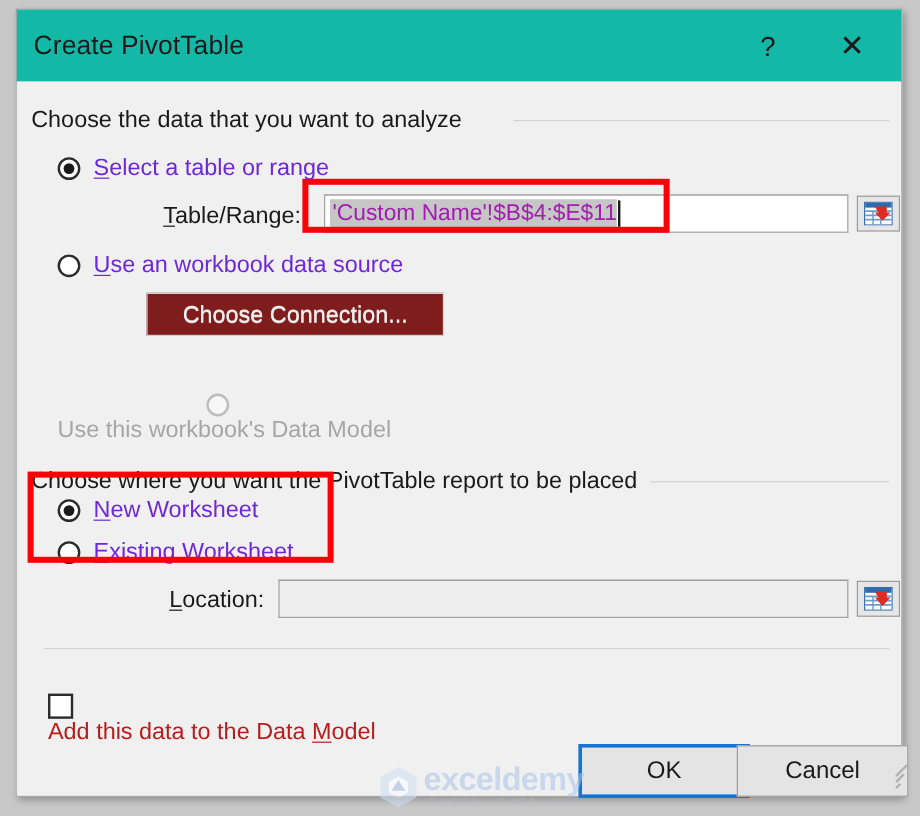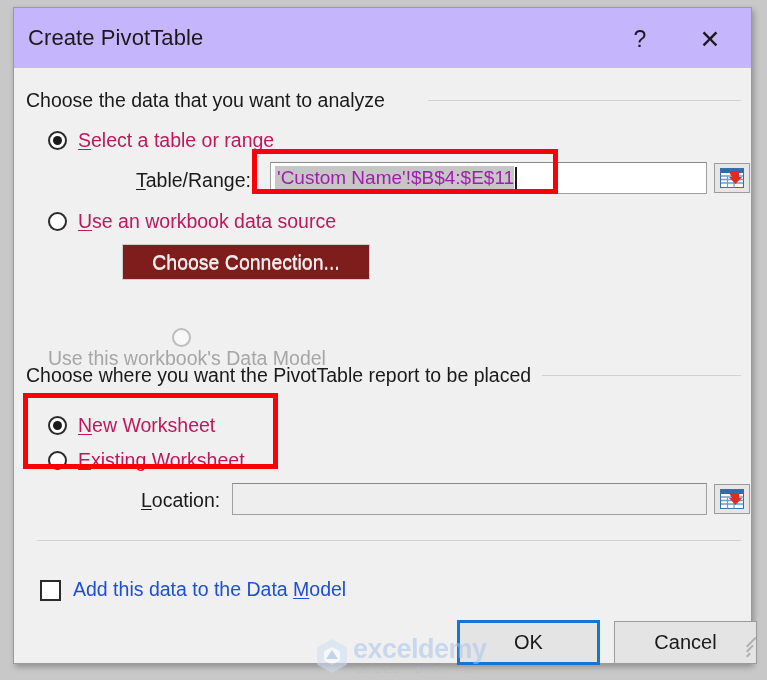--- a/index.html
+++ b/index.html
@@ -26,21 +26,21 @@
     box-sizing: border-box;
     box-shadow: 2px 3px 6px rgba(0,0,0,0.28);
   }
 
   
   #titlebar {
     position: absolute;
     left: 0; top: 0;
     width: 100%;
     height: 60px;
-    background: #c4b5fd;
+    background: #14b8a6;
     box-sizing: border-box;
   }
   #dialog-title {
     position: absolute;
     left: 14px;
     top: 17px;
     font-size: 22px;
     color: #1a1a1a;
     letter-spacing: 0.1px;
     white-space: nowrap;
@@ -90,21 +90,21 @@
     background: #d2d2d2;
     margin-left: 11px;
   }
 
   
   .radio-row {
     position: absolute;
     display: flex;
     align-items: center;
     font-size: 19.5px;
-    color: #be185d;
+    color: #6d28d9;
     white-space: nowrap;
     cursor: pointer;
   }
   .radio-row.disabled { color: #a6a6a6; cursor: default; flex-direction: column; }
 
   .radio {
     width: 19px;
     height: 19px;
     border-radius: 50%;
     border: 2px solid #2b2b2b;
@@ -127,25 +127,26 @@
     border-color: #bdbdbd;
     background: #f7f7f7;
   }
 
   .ul { text-decoration: underline; text-underline-offset: 2px; }
 
   
   .check-row {
     position: absolute;
     display: flex;
-    align-items: flex-end;
-    font-size: 19.5px;
-    color: #1d4ed8;
+    align-items: flex-start;
+    font-size: 19.5px;
+    color: #b91c1c;
     white-space: nowrap;
     cursor: pointer;
+    flex-direction: column;
   }
   .checkbox {
     width: 21px;
     height: 21px;
     border: 2px solid #2b2b2b;
     background: #ffffff;
     box-sizing: border-box;
     margin-right: 12px;
     flex: 0 0 auto;
   }
@@ -347,21 +348,21 @@
     </div>
 
     <div id="choose-connection-button" style="left:108px; top:176px; width:248px; height:36px;">Choose Connection...</div>
 
 
     <div class="radio-row disabled" style="left:34px; top:260px;">
       <span class="radio dim"></span>
       <span>Use this workbook's Data Model</span>
     </div>
 
-    <div class="section-header" style="top:296px;">
+    <div class="section-header" style="top:322px;">
       <span>Choose where you want the PivotTable report to be placed</span>
       <span class="rule"></span>
     </div>
 
     <div class="radio-row" style="left:34px; top:346px;">
       <span class="radio checked"></span>
       <span><span class="ul">N</span><span>ew Worksheet</span></span>
     </div>
 
     <div class="radio-row" style="left:34px; top:381px;">
@@ -387,21 +388,21 @@
 
     <div class="section-header" style="top:472px;">
       <span class="rule"></span>
     </div>
 
     <div class="check-row" style="left:26px; top:510px;">
       <span class="checkbox"></span>
       <span><span>Add this data to the Data </span><span class="ul">M</span><span>odel</span></span>
     </div>
 
-    <button id="ok-button" class="action-btn" style="left:443px; top:552px; width:143px; height:45px;">OK</button>
+    <button id="ok-button" class="action-btn" style="left:468px; top:552px; width:143px; height:45px;">OK</button>
     <button id="cancel-button" class="action-btn" style="left:600px; top:553px; width:143px; height:43px;">Cancel</button>
 
     <div id="resize-grip">
       <i style="left:14px; top:2px;  width:13px;"></i>
       <i style="left:14px; top:7px;  width:9px;"></i>
       <i style="left:14px; top:12px; width:5px;"></i>
     </div>
 
   </div>
 

